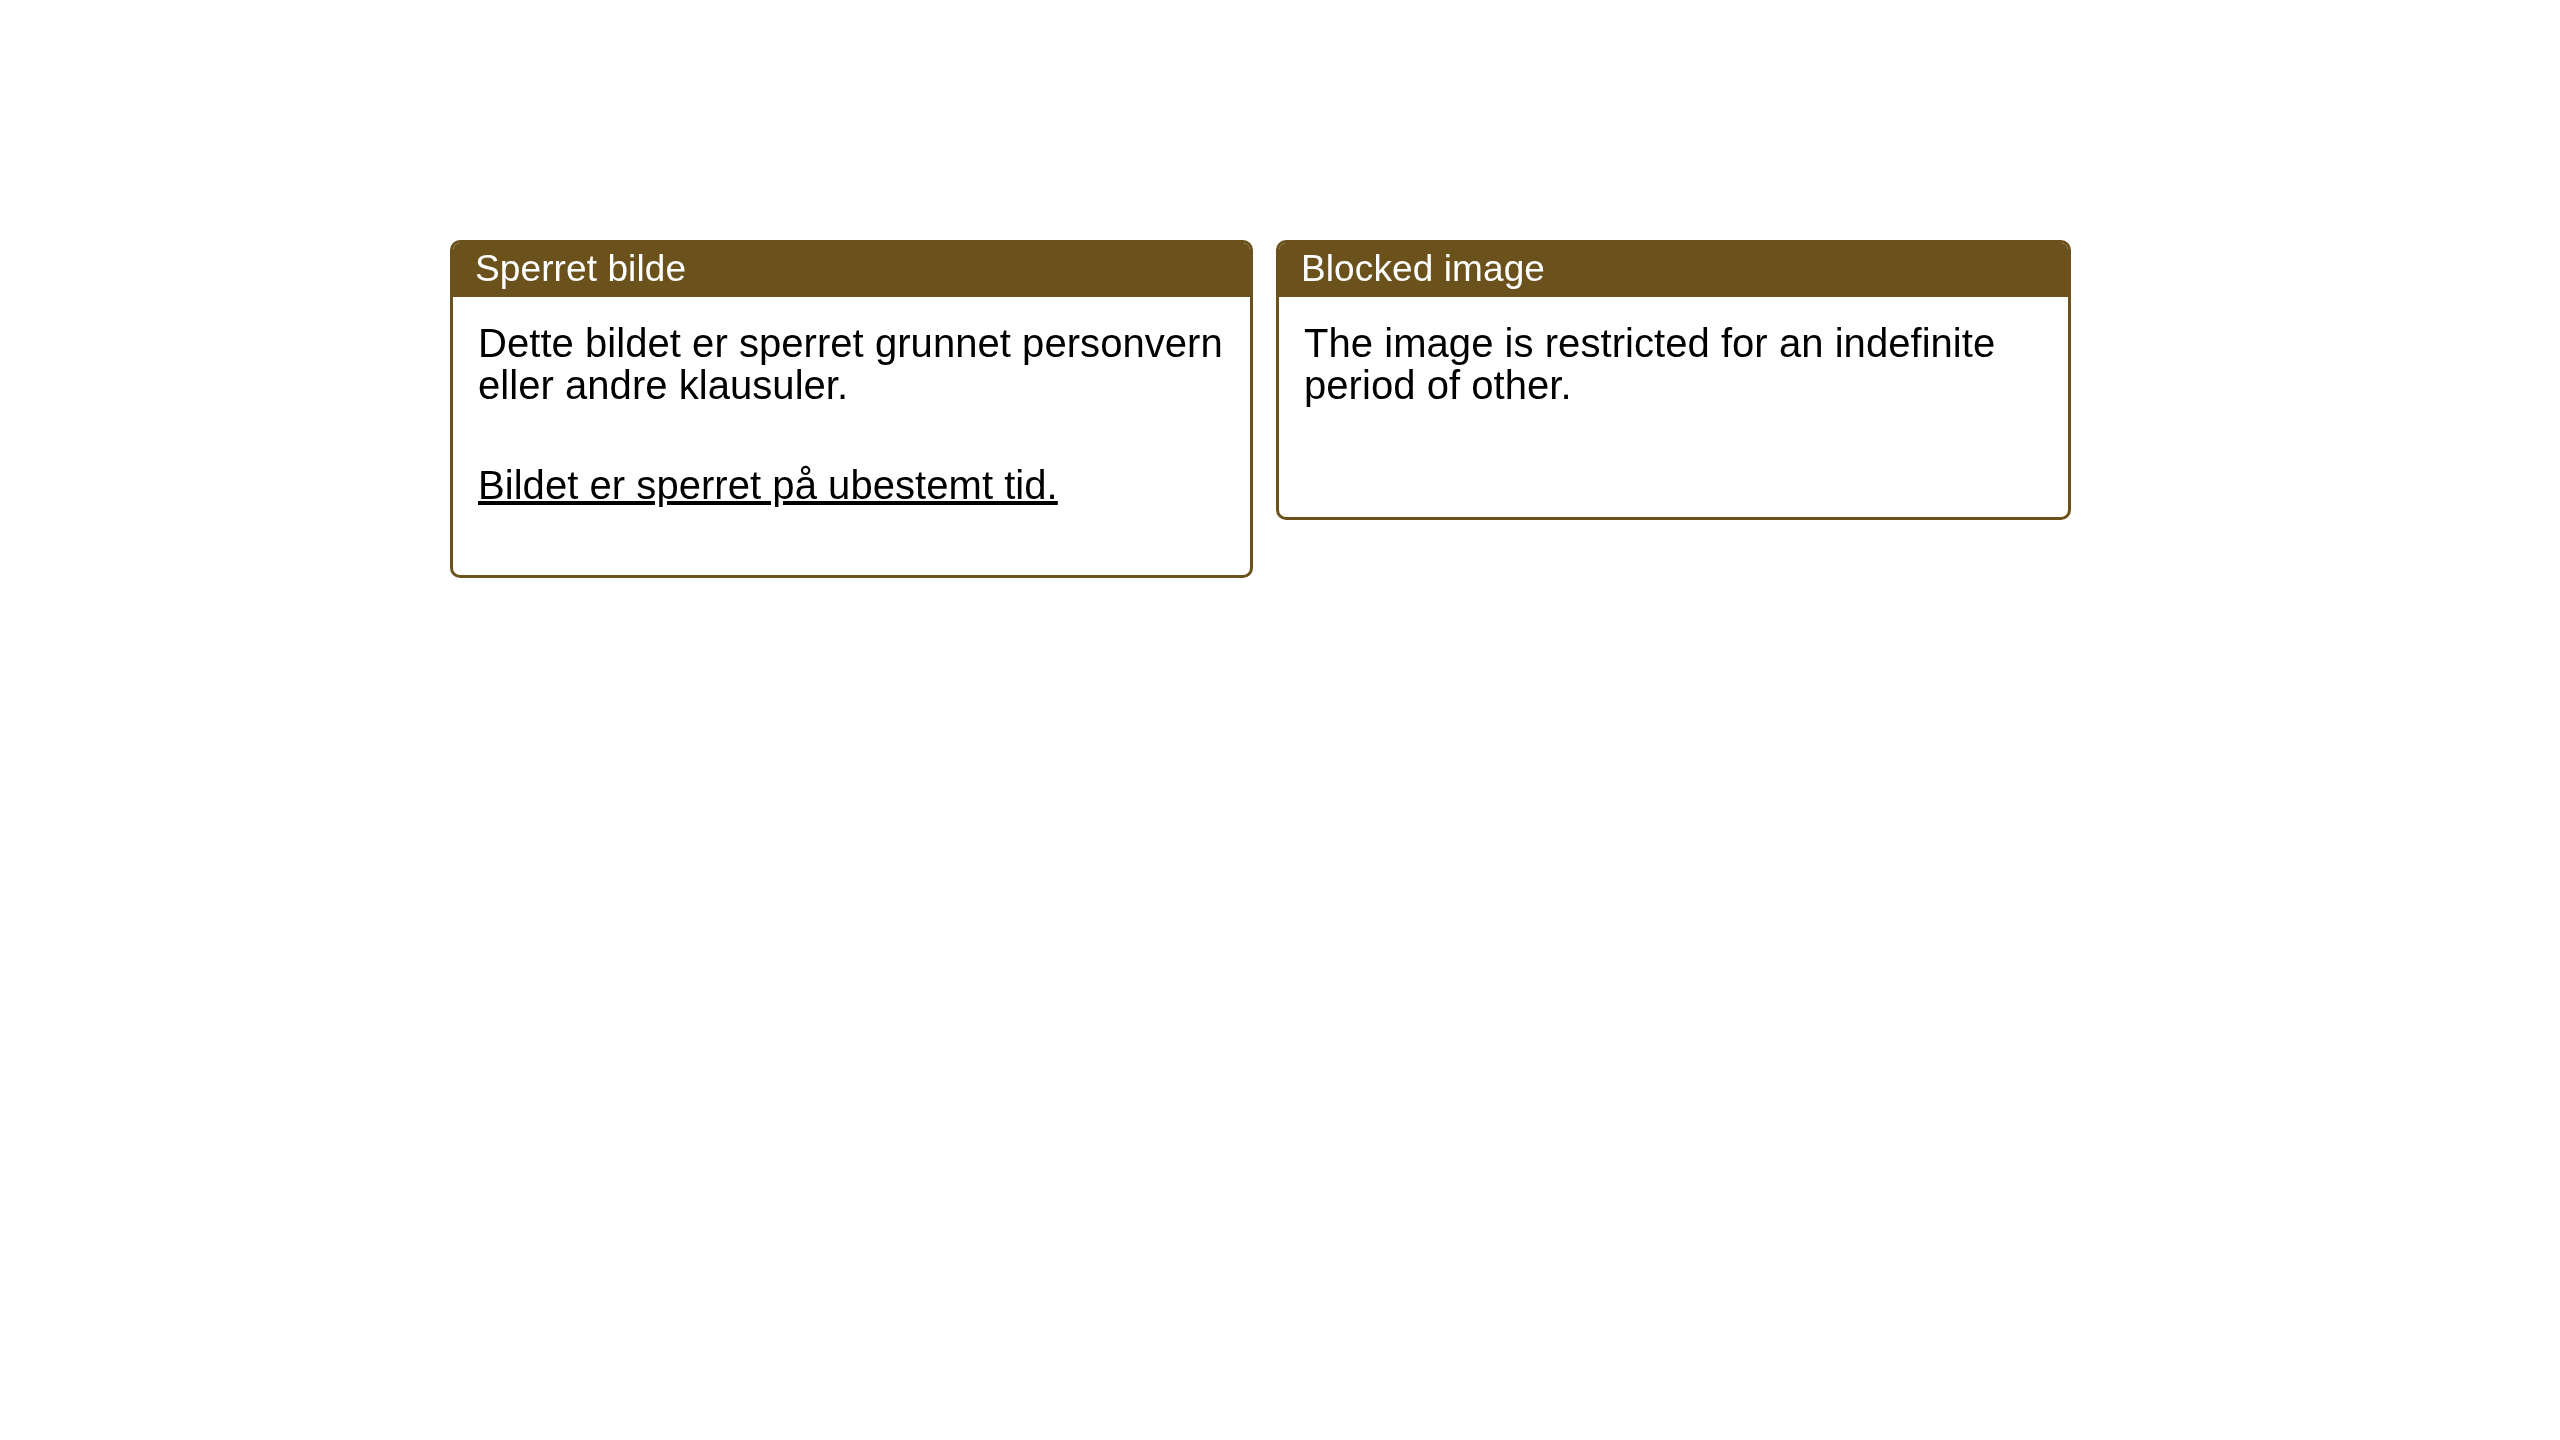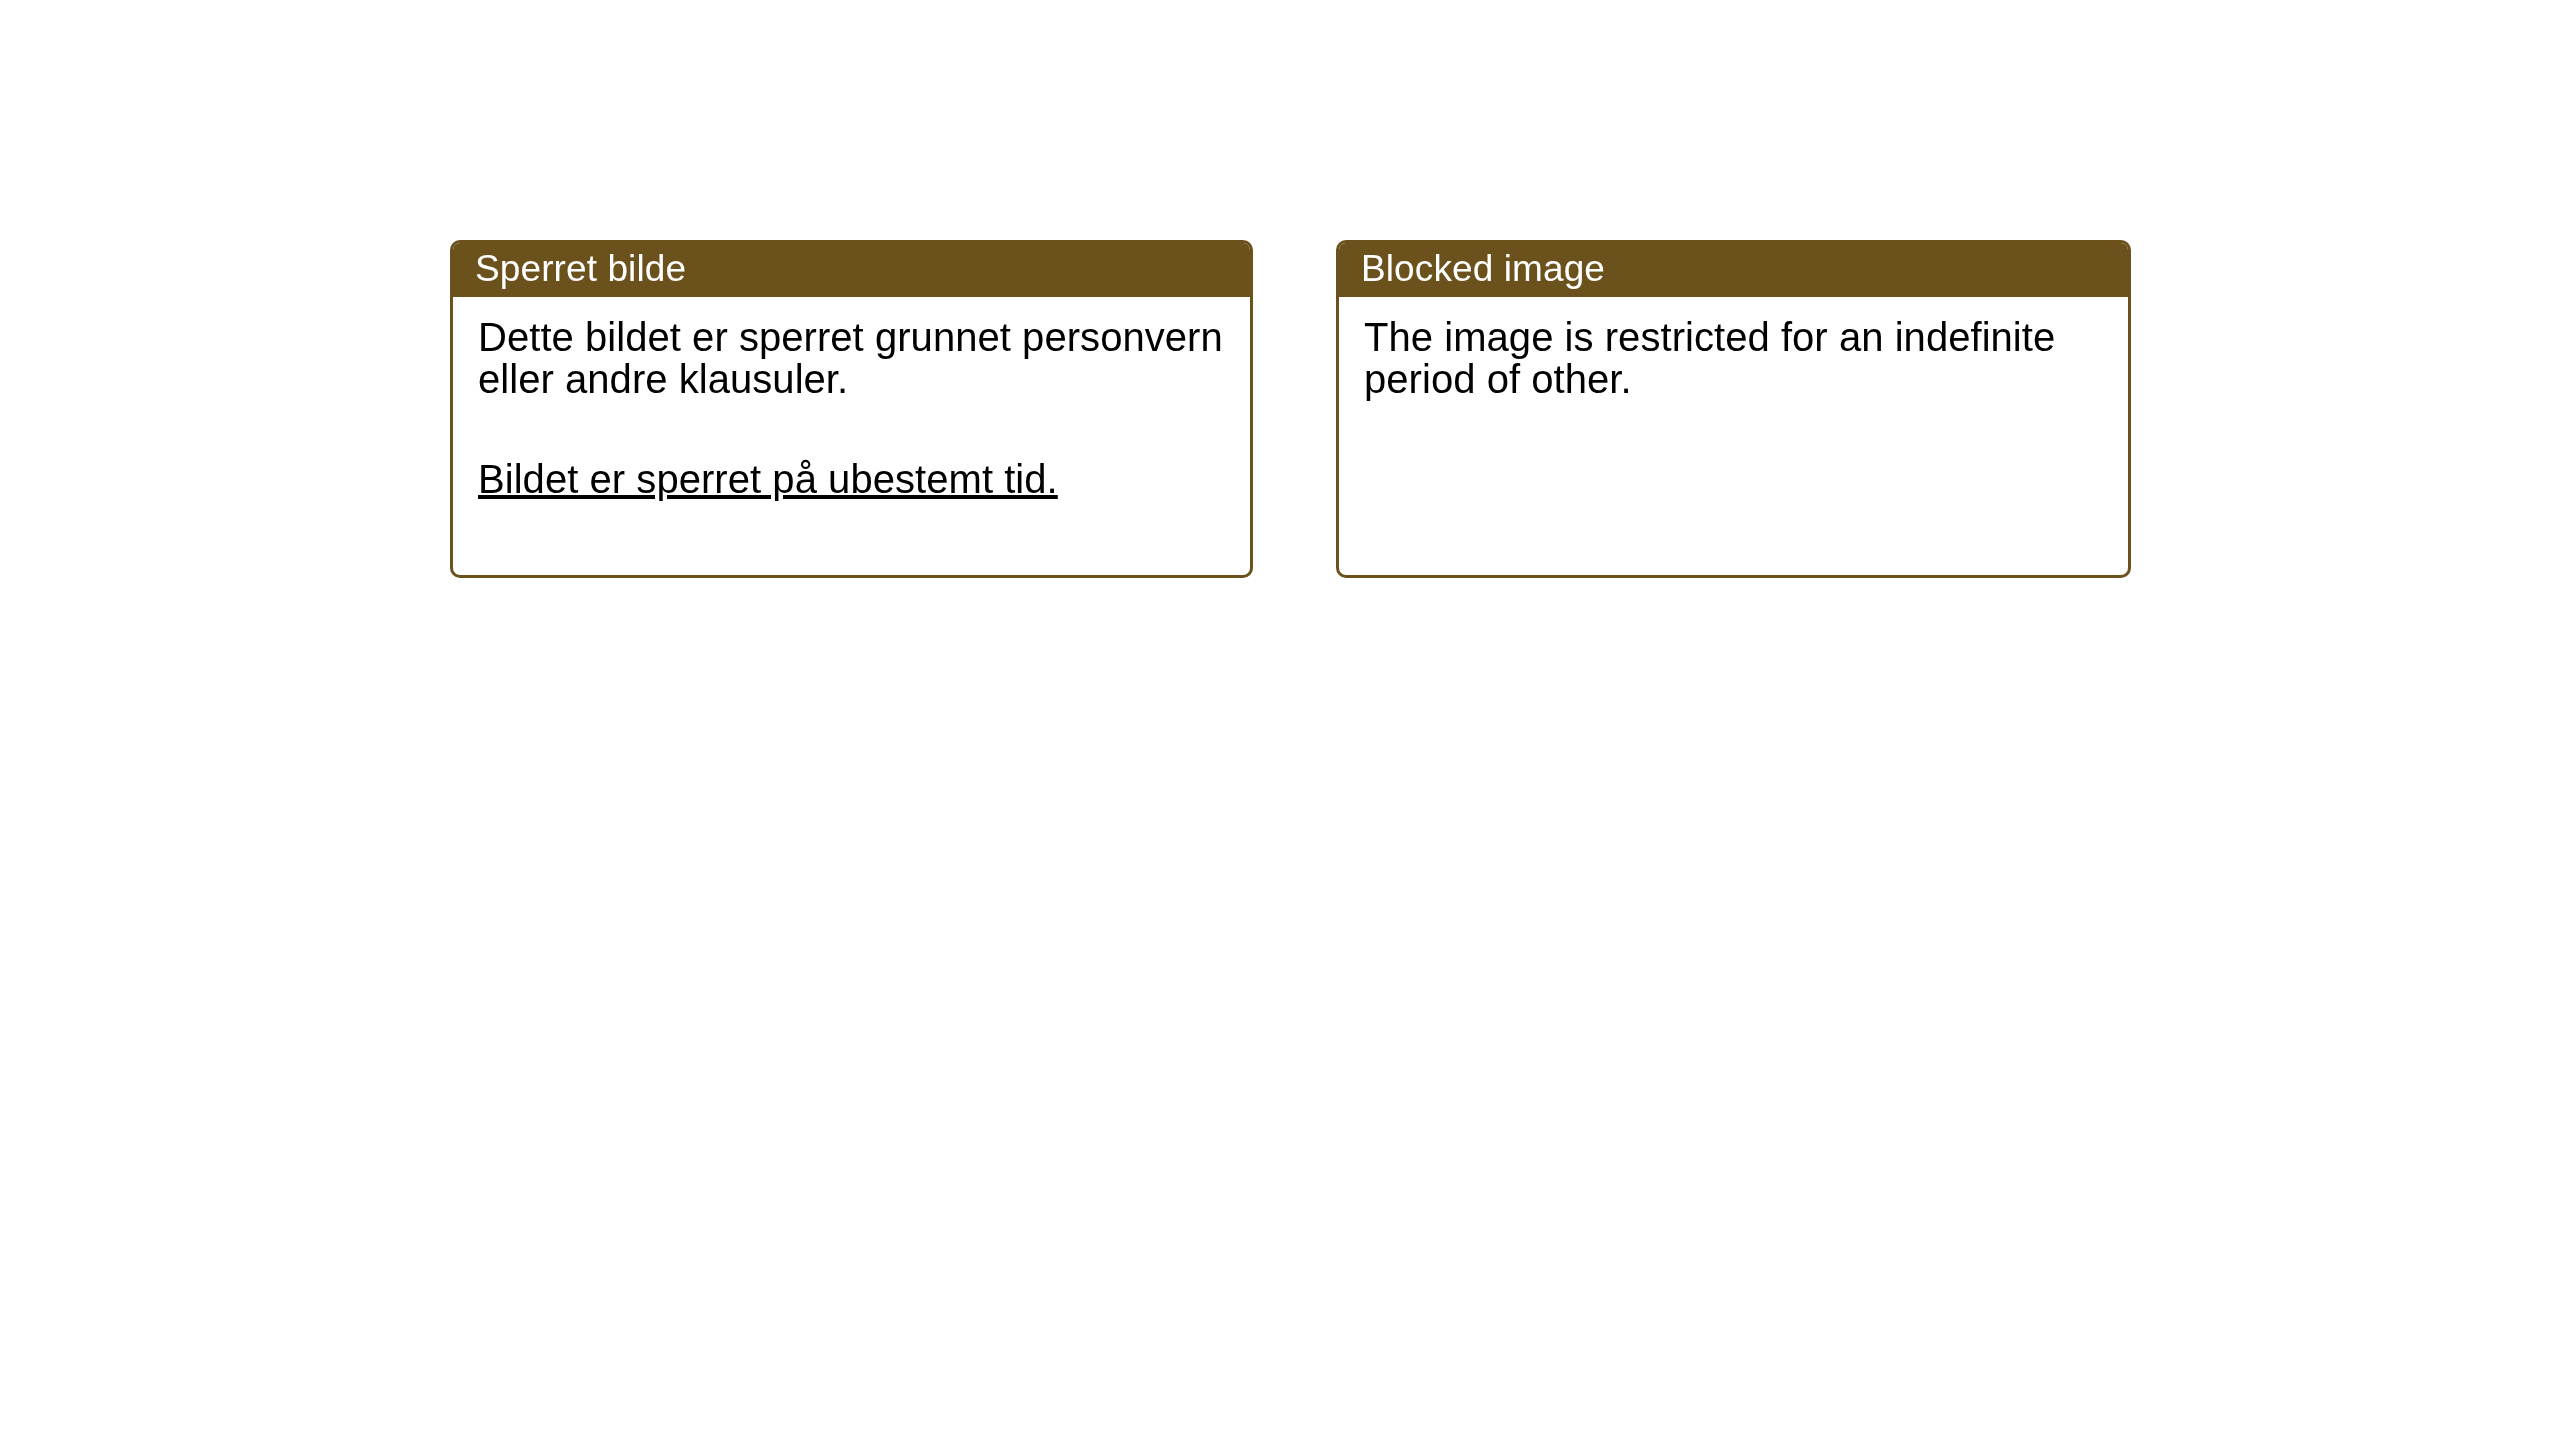--- a/index.html
+++ b/index.html
@@ -31,31 +31,31 @@
   }
 
   #card-blocked-no {
     left: 450px;
     top: 240px;
     width: 803px;
     height: 338px;
   }
 
   #card-blocked-en {
-    left: 1336px;
+    left: 1276px;
     top: 240px;
     width: 795px;
-    height: 338px;
+    height: 280px;
   }
 
   .card-header {
     box-sizing: border-box;
     height: 57px;
     background: #6B521C;
-    margin: -3px -3px 0 -3px;
+    margin: -3px -3px 6px -3px;
     border-top-left-radius: 8px;
     border-top-right-radius: 8px;
     padding: 0 0 0 25px;
     display: flex;
     align-items: center;
   }
 
   .card-header-title {
     color: #ffffff;
     font-size: 37px;

